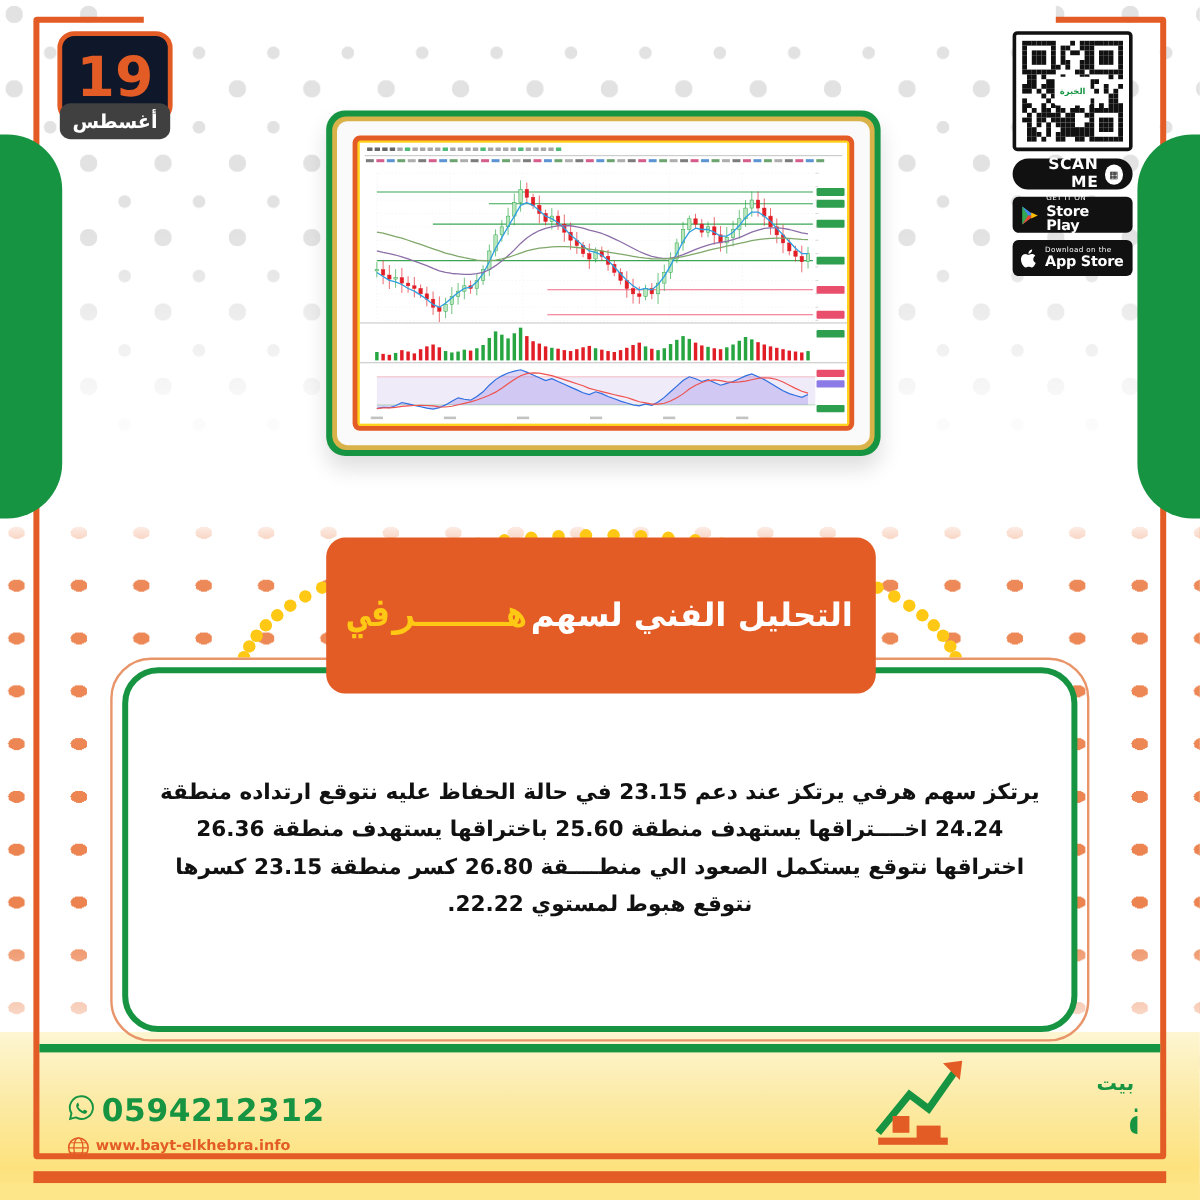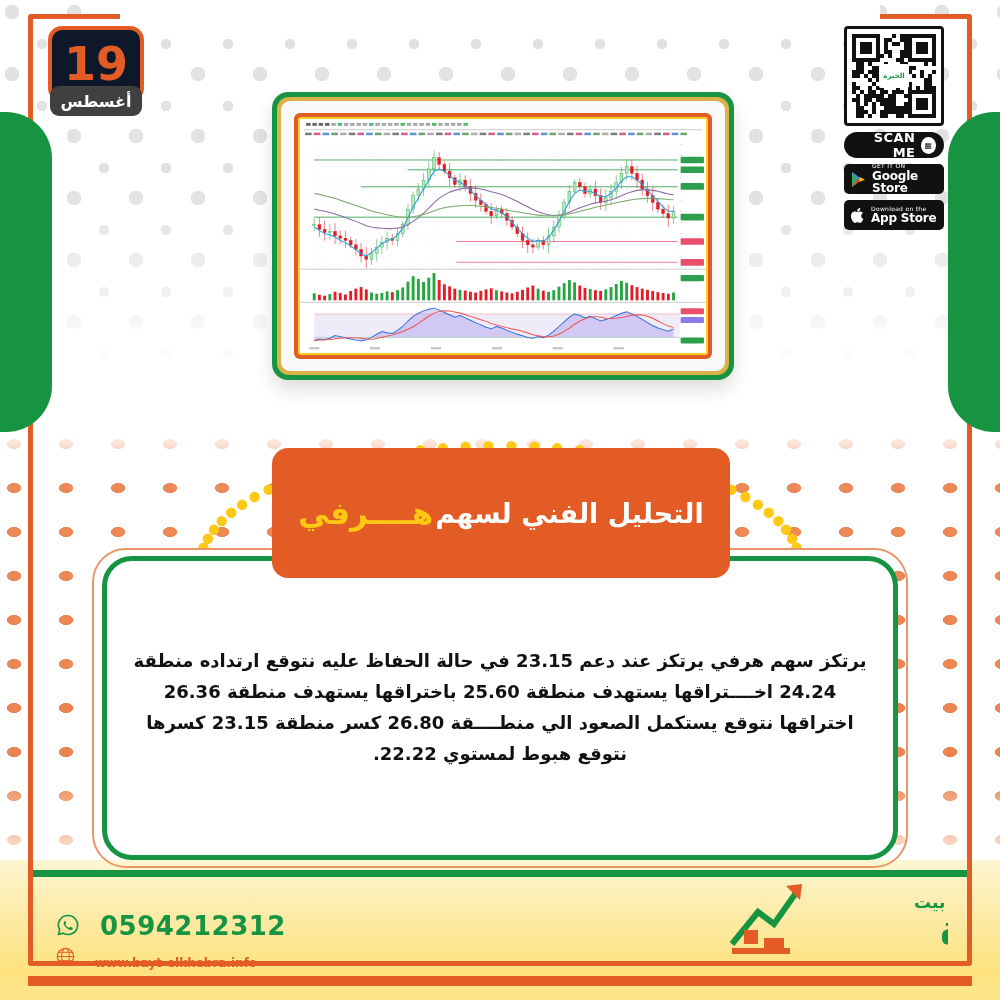--- a/index.html
+++ b/index.html
@@ -247,21 +247,21 @@
     align-items: center; justify-content: center;
     gap: 2px;
     z-index: 5;
   }
   .title-line1 {
     color: #ffffff; font-size: 27px; font-weight: bold;
     letter-spacing: 1px; direction: rtl;
   }
   .title-line2 {
     color: #ffc814; font-size: 31px; font-weight: bold;
-    letter-spacing: 1px; direction: rtl;
+    letter-spacing: 1px; direction: rtl; font-family: Liberation Mono, monospace;
   }
 
   
   .content-outer {
     position: absolute;
     left: 92px; top: 548px;
     width: 816px; height: 320px;
     border: 2px solid #e8956a;
     border-radius: 34px;
   }
@@ -288,21 +288,21 @@
   
   .footer-green-bar {
     position: absolute;
     left: 33px; bottom: 123px;
     width: 934px; height: 7px;
     background: #169442;
   }
 
   .contact { position: absolute; left: 56px; bottom: 30px; width: 420px; }
   .contact-row {
-    display: flex; align-items: flex-end; gap: 20px;
+    display: flex; align-items: flex-start; gap: 5px;
     direction: ltr;
   }
   .contact-row.phone { margin-bottom: 6px; }
   .phone-num {
     color: #169442; font-size: 26px; font-weight: bold;
     letter-spacing: .5px;
   }
   .site-url {
     color: #e35b25; font-size: 12px; font-weight: bold;
   }
@@ -796,21 +796,21 @@
         <svg width="15" height="17" viewBox="0 0 15 17">
           <polygon points="1,1 11,8.5 1,16" fill="#34a853"></polygon>
           <polygon points="1,1 11,8.5 6,8.5" fill="#4285f4"></polygon>
           <polygon points="1,16 11,8.5 6,8.5" fill="#ea4335"></polygon>
           <polygon points="11,8.5 14.5,8.5 11,8.5" fill="#fbbc04"></polygon>
           <polygon points="8.5,6 14,8.5 8.5,11" fill="#fbbc04"></polygon>
         </svg>
       </span>
       <span class="lines">
         <span class="small">GET IT ON</span>
-        <span class="big">Google Store</span>
+        <span class="big">Store Play</span>
       </span>
     </div>
 
     <div class="store-badge">
       <span class="glyph">
         <svg width="14" height="17" viewBox="0 0 14 17">
           <path d="M10.2 9.1c0-2 1.6-2.9 1.7-3-0.9-1.3-2.3-1.5-2.8-1.5-1.2-0.1-2.3 0.7-2.9 0.7-0.6 0-1.5-0.7-2.5-0.7-1.3 0-2.5 0.8-3.1 1.9-1.3 2.3-0.3 5.7 1 7.5 0.6 0.9 1.4 1.9 2.4 1.9 1 0 1.3-0.6 2.5-0.6 1.1 0 1.4 0.6 2.5 0.6 1 0 1.7-0.9 2.3-1.8 0.7-1 1-2.1 1-2.1-0.1 0-2.1-0.8-2.1-3z" fill="#fff"></path>
           <path d="M8.5 3.3c0.5-0.6 0.9-1.5 0.8-2.4-0.8 0-1.7 0.5-2.3 1.2-0.5 0.6-0.9 1.5-0.8 2.3 0.9 0.1 1.8-0.5 2.3-1.1z" fill="#fff"></path>
         </svg>
       </span>

